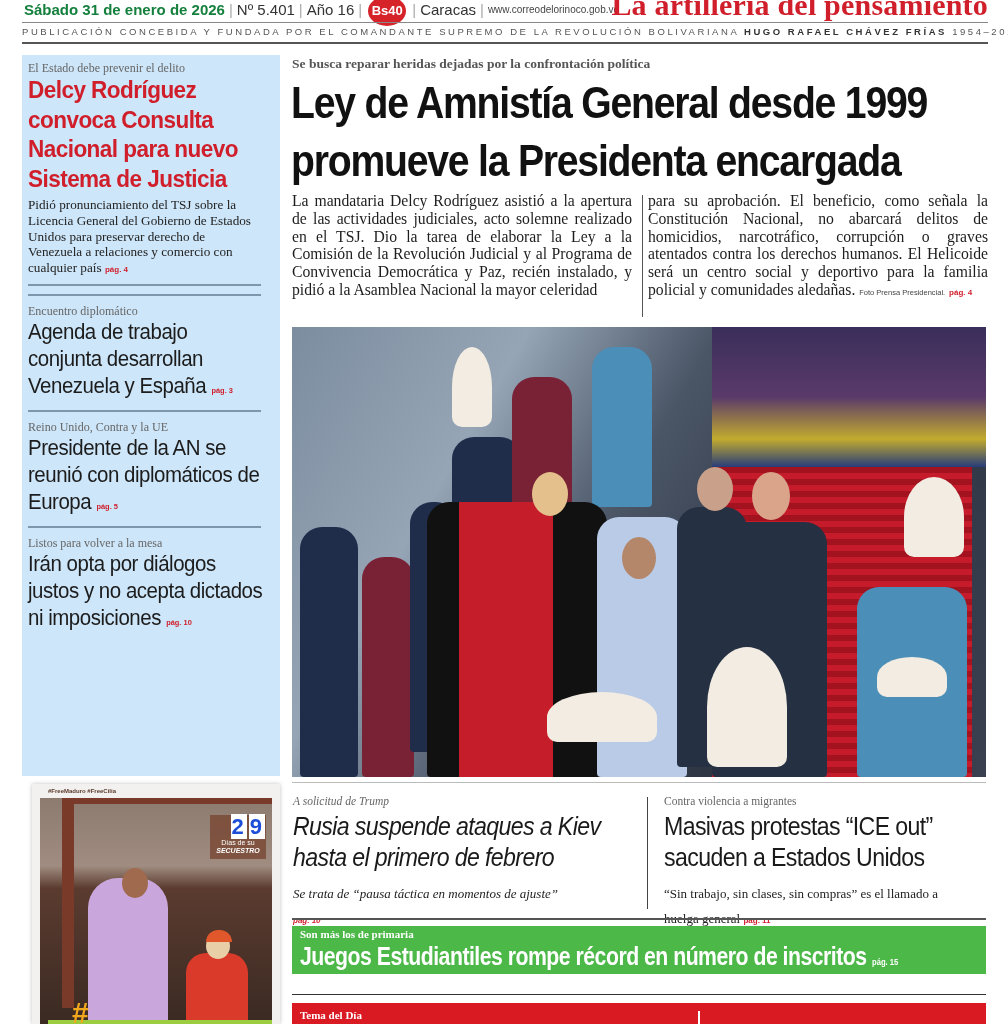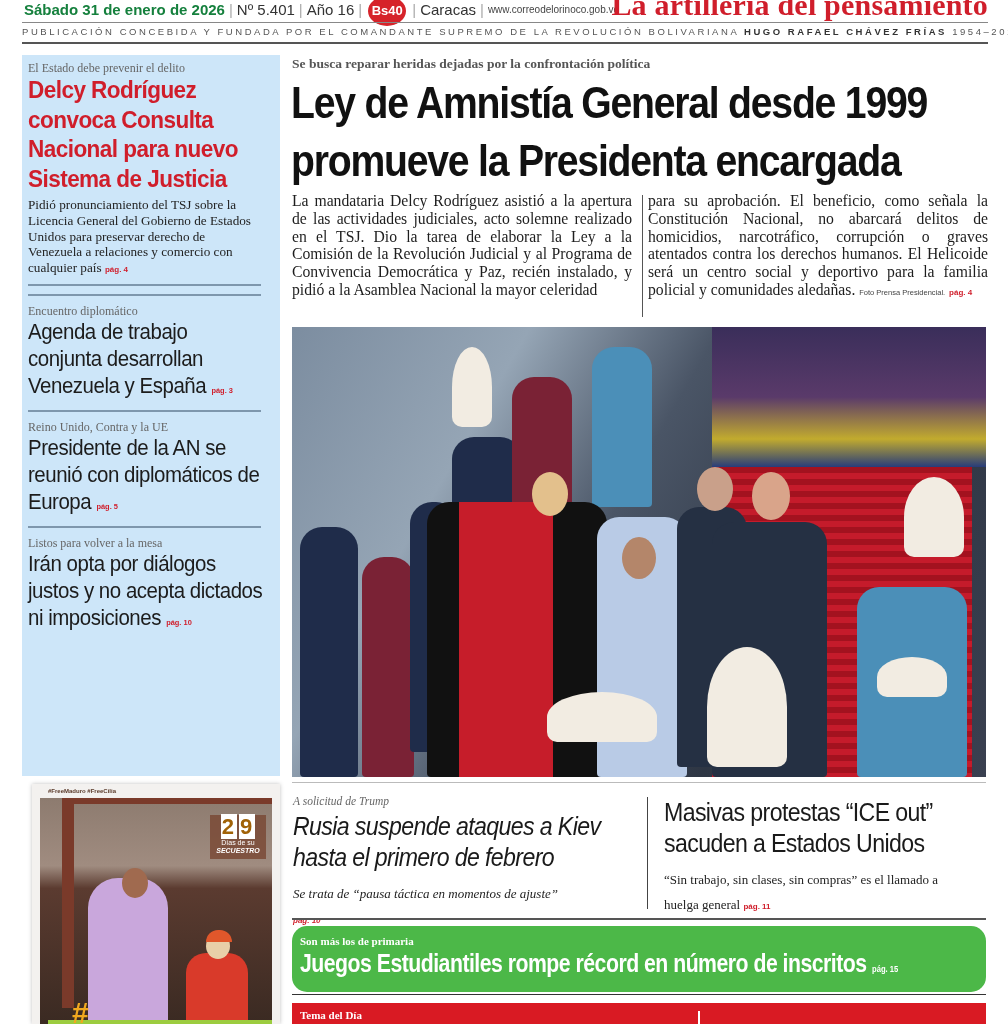--- a/index.html
+++ b/index.html
@@ -34,21 +34,21 @@
   .ad { position: absolute; left: 32px; top: 784px; width: 248px; height: 240px; background: #f3f1ef; box-shadow: 0 0 4px rgba(0,0,0,0.25); overflow: hidden; }
   .ad-hashtags { position: absolute; left: 16px; top: 4px; font-size: 6px; font-weight: bold; color: #5a3a2a; }
   .ad-photo { position: absolute; left: 8px; top: 14px; width: 232px; height: 226px; background: linear-gradient(#8d7b6f 0%, #a08c80 30%, #5b3b30 40%, #3a2a22 100%); overflow: hidden; }
   .ad-frame { position: absolute; left: 22px; top: 0; width: 210px; height: 210px; border-left: 12px solid #7a3a2a; border-top: 6px solid #7a3a2a; }
   .ad-man { position: absolute; left: 48px; top: 80px; width: 80px; height: 150px; background: #c9a7dc; border-radius: 30px 30px 0 0; }
   .ad-head { position: absolute; left: 82px; top: 70px; width: 26px; height: 30px; background: #a06a4f; border-radius: 50%; }
   .ad-woman { position: absolute; left: 146px; top: 155px; width: 62px; height: 80px; background: #d93a2a; border-radius: 20px 20px 0 0; }
   .ad-whead { position: absolute; left: 166px; top: 135px; width: 24px; height: 26px; background: #e8cfa8; border-radius: 50%; }
   .ad-cap { position: absolute; left: 166px; top: 132px; width: 26px; height: 12px; background: #e0572b; border-radius: 12px 12px 0 0; }
   .ad-counter { position: absolute; left: 170px; top: 17px; width: 56px; height: 44px; background: rgba(120,70,50,0.8); text-align: center; }
-  .ad-days { font-size: 22px; font-weight: bold; color: #a16207; line-height: 24px; letter-spacing: 2px; }
+  .ad-days { font-size: 22px; font-weight: bold; color: #1d4ed8; line-height: 24px; letter-spacing: 2px; text-align: right; }
   .ad-days span { background: #fff; padding: 0 1px; margin: 0 1px; }
   .ad-label { font-size: 7px; color: #fff; line-height: 8px; }
   .ad-label b { font-style: italic; }
   .ad-bar { position: absolute; left: 8px; top: 222px; width: 232px; height: 4px; background: #9ccc3f; }
   .ad-hash { position: absolute; left: 40px; top: 212px; font-size: 30px; font-weight: bold; color: #f1a81f; }
 
   
   .main-kicker { position: absolute; left: 292px; top: 56px; font-family: "Liberation Serif", serif; font-size: 13.5px; font-weight: bold; color: #555; white-space: nowrap; }
   .main-head { position: absolute; left: 291px; top: 74px; width: 700px; font-family: "Liberation Sans", sans-serif; font-weight: bold; font-size: 45px; line-height: 58px; color: #111; letter-spacing: -1.4px; transform: scaleX(0.87); transform-origin: left; white-space: nowrap; width: 810px; }
   .main-body { position: absolute; top: 192px; font-family: "Liberation Serif", serif; font-size: 15.7px; line-height: 17.8px; color: #1e1e1e; width: 340px; text-align: justify; }
@@ -76,21 +76,21 @@
   .story { position: absolute; top: 794px; }
   .story.left { left: 293px; width: 350px; font-style: italic; }
   .story.right { left: 664px; width: 330px; }
   .story-divider { position: absolute; left: 647px; top: 797px; width: 1px; height: 112px; background: #444; }
   .st-kicker { font-family: "Liberation Serif", serif; font-size: 11.5px; color: #666; line-height: 14px; }
   .st-head { font-family: "Liberation Sans", sans-serif; font-size: 26px; line-height: 31px; color: #1a1a1a; letter-spacing: -0.7px; transform: scaleX(0.89); transform-origin: left; white-space: nowrap; margin-top: 3px; }
   .st-deck { font-family: "Liberation Serif", serif; font-size: 13px; line-height: 25px; color: #222; margin-top: 8px; }
   .rule-stories { position: absolute; left: 292px; top: 918px; width: 694px; height: 2px; background: #555; }
 
   
-  .green-banner { position: absolute; left: 292px; top: 926px; width: 694px; height: 66px; background: #4cb848; padding: 9px 0 0 8px; color: #fff; border-radius: 15px; }
+  .green-banner { position: absolute; left: 292px; top: 926px; width: 694px; height: 48px; background: #4cb848; padding: 2px 0 0 8px; color: #fff; }
   .gb-kicker { font-family: "Liberation Serif", serif; font-size: 11px; font-weight: bold; line-height: 13px; }
   .gb-head { font-family: "Liberation Sans", sans-serif; font-weight: bold; font-size: 25px; line-height: 30px; letter-spacing: -0.6px; transform: scaleX(0.85); transform-origin: left; white-space: nowrap; }
   .gb-head .pag { color: #fff; font-size: 9px; }
   .rule-green { position: absolute; left: 292px; top: 994px; width: 694px; height: 1px; background: #333; }
 
   
   .red-banner { position: absolute; left: 292px; top: 1003px; width: 694px; height: 21px; background: #d91a23; padding: 6px 0 0 8px; color: #fff; }
   .rb-kicker { font-family: "Liberation Serif", serif; font-size: 11px; font-weight: bold; }
   .rb-divider { position: absolute; left: 406px; top: 8px; width: 2px; height: 13px; background: #fff; }
 </style>
@@ -209,20 +209,21 @@
 <div class="story left">
   <div class="st-kicker">A solicitud de Trump</div>
   <div class="st-head">
     <div>Rusia suspende ataques a Kiev</div>
     <div>hasta el primero de febrero</div>
   </div>
   <div class="st-deck" style="width:270px;"><span>Se trata de “pausa táctica en momentos de ajuste”</span> <span class="pag">pág. 10</span></div>
 </div>
 <div class="story-divider"></div>
 <div class="story right">
+  <div class="st-kicker">Contra violencia a migrantes</div>
   <div class="st-head">
     <div>Masivas protestas “ICE out”</div>
     <div>sacuden a Estados Unidos</div>
   </div>
   <div class="st-deck" style="width:290px;"><span>“Sin trabajo, sin clases, sin compras” es el llamado a huelga general</span> <span class="pag">pág. 11</span></div>
 </div>
 <div class="rule-stories"></div>
 
 <div class="green-banner">
   <div class="gb-kicker">Son más los de primaria</div>

